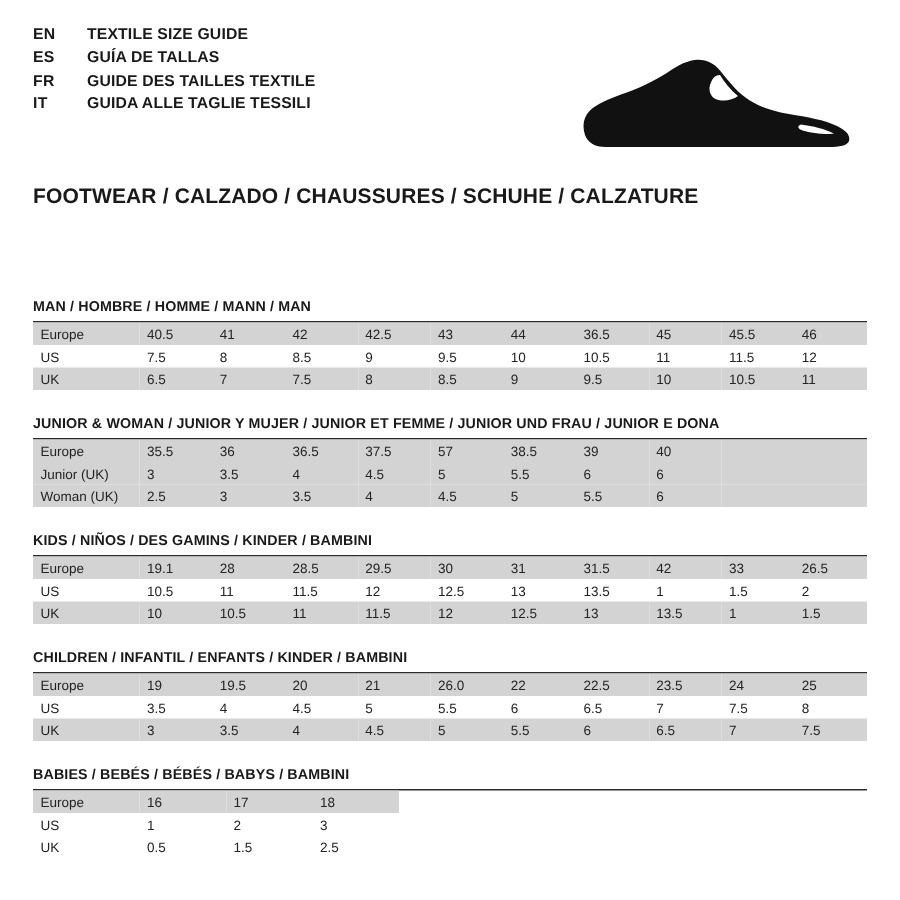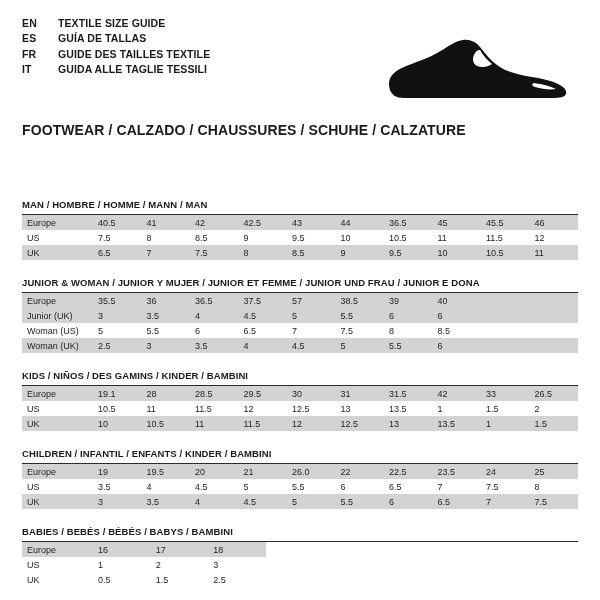--- a/index.html
+++ b/index.html
@@ -218,33 +218,20 @@
           <td>3.5</td>
           <td>4</td>
           <td>4.5</td>
           <td>5</td>
           <td>5.5</td>
           <td>6</td>
           <td>6</td>
           <td></td>
           <td></td>
         </tr>
-        <tr class="plain">
-          <td class="rowhead">Woman (US)</td>
-          <td>5</td>
-          <td>5.5</td>
-          <td>6</td>
-          <td>6.5</td>
-          <td>7</td>
-          <td>7.5</td>
-          <td>8</td>
-          <td>8.5</td>
-          <td></td>
-          <td></td>
-        </tr>
         <tr class="shaded">
           <td class="rowhead">Woman (UK)</td>
           <td>2.5</td>
           <td>3</td>
           <td>3.5</td>
           <td>4</td>
           <td>4.5</td>
           <td>5</td>
           <td>5.5</td>
           <td>6</td>

